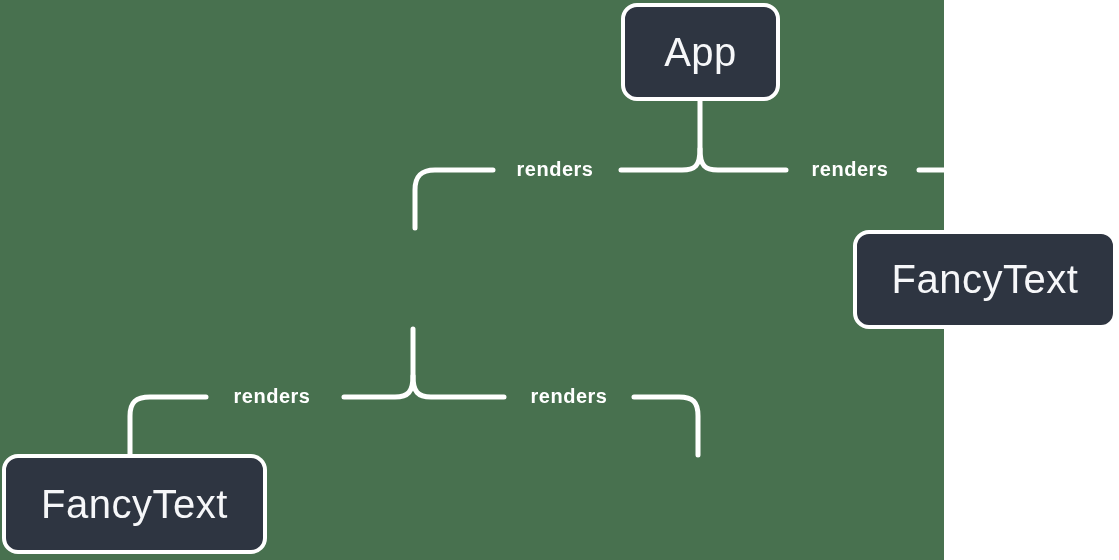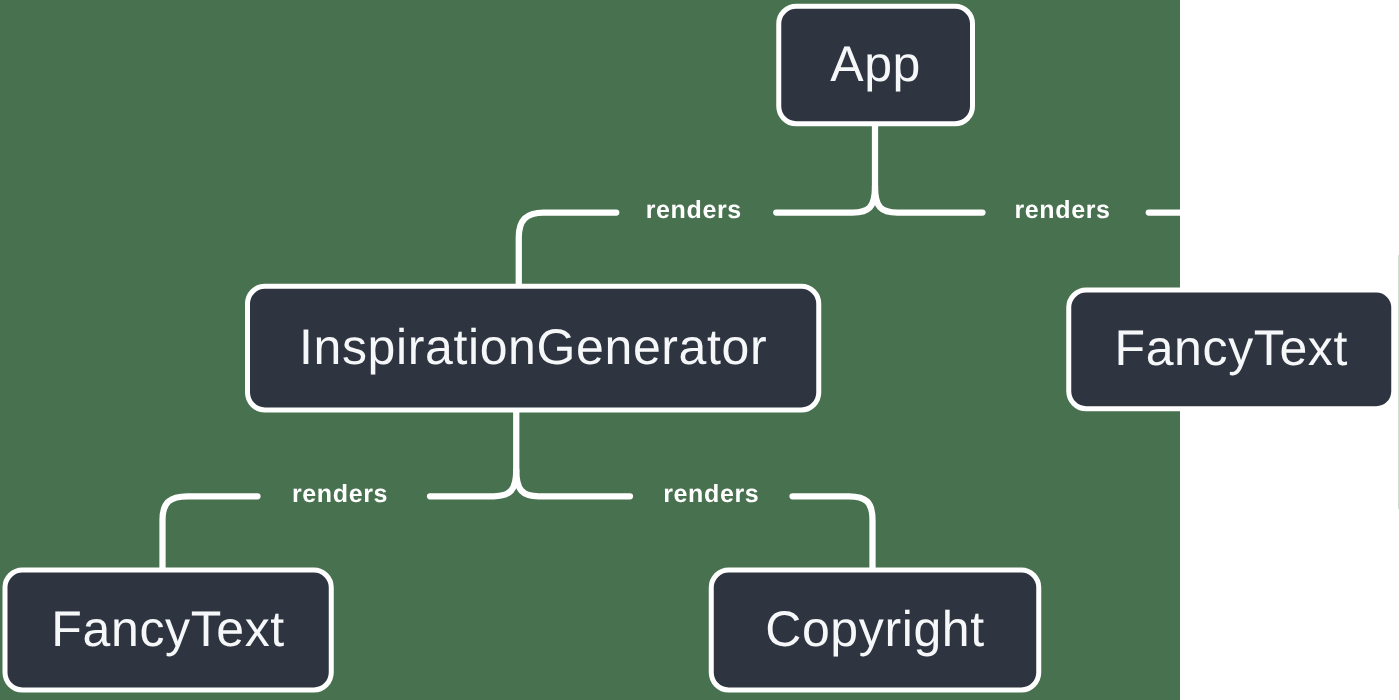--- a/index.html
+++ b/index.html
@@ -72,27 +72,25 @@
 
   <svg class="edges-svg" viewBox="0 0 1119 560" aria-hidden="true">
     <path d="M700,100 L700,149 C700,166 695,170 682,170 L621,170 M493,170 L435,170 C421,170 415,176 415,190 L415,228"></path>
     <path d="M700,149 C700,166 705,170 718,170 L786,170 M919,170 L963,170 C977,170 983,176 983,190 L983,231"></path>
     <path d="M413,329 L413,376 C413,392 408,397 395,397 L344,397 M206,397 L150,397 C136,397 130,402 130,416 L130,455"></path>
     <path d="M413,376 C413,392 418,397 431,397 L504,397 M634,397 L679,397 C693,397 698,402 698,416 L698,455"></path>
   </svg>
 
   <div class="node node-app">App</div>
 
-  <div class="node node-inspiration-generator">InspirationGenerator</div>
 
   <div class="node node-fancy-text-right">FancyText</div>
 
   <div class="node node-fancy-text-left">FancyText</div>
 
-  <div class="node node-copyright">Copyright</div>
 
   <span class="edge-label edge-label-1">renders</span>
 
   <span class="edge-label edge-label-2">renders</span>
 
   <span class="edge-label edge-label-3">renders</span>
 
   <span class="edge-label edge-label-4">renders</span>
 
 </div>

